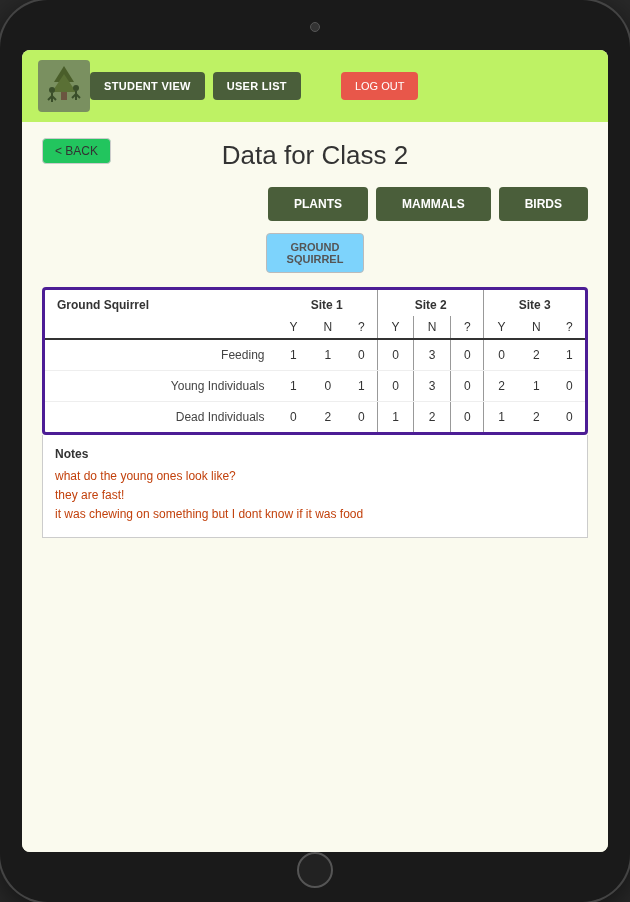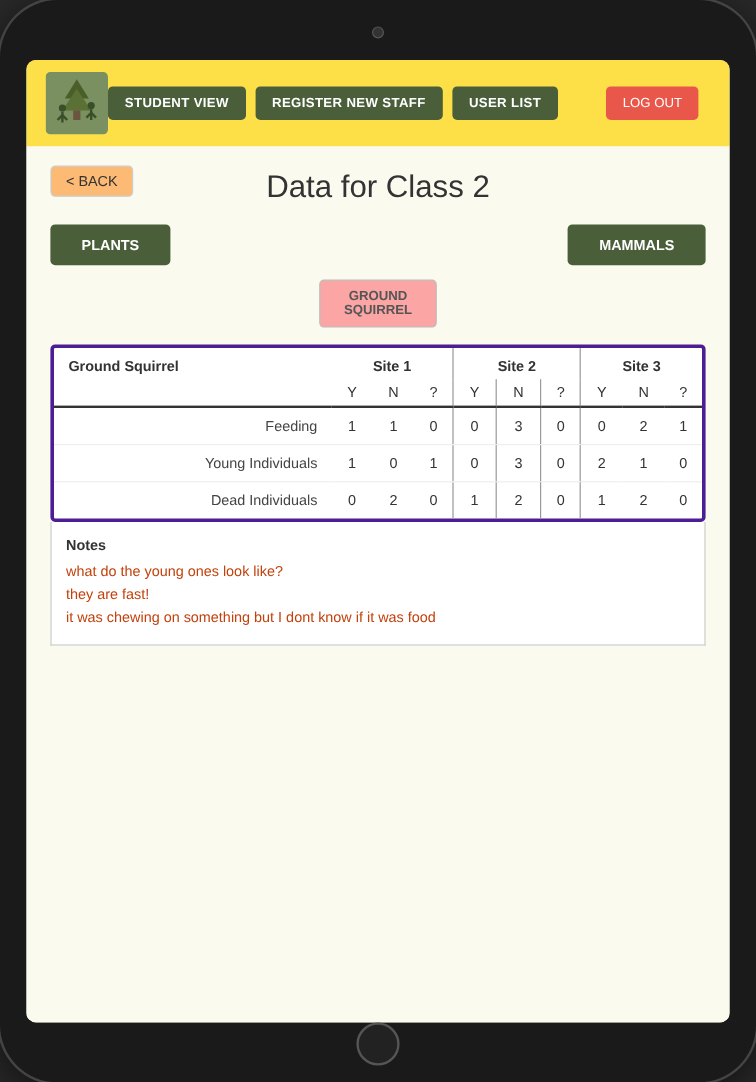--- a/index.html
+++ b/index.html
@@ -52,21 +52,21 @@
       height: 100%;
       background: #f5f5dc;
       border-radius: 8px;
       overflow: hidden;
       display: flex;
       flex-direction: column;
     }
 
     
     .header {
-      background: #fde047;
+      background: #bef264;
       padding: 10px 16px;
       display: flex;
       align-items: center;
       min-height: 68px;
     }
 
     .header-logo {
       width: 52px;
       height: 52px;
       flex-shrink: 0;
@@ -107,21 +107,21 @@
 
     
     .content {
       flex: 1;
       padding: 16px 20px;
       background: #fafaee;
       overflow-y: auto;
     }
 
     .back-btn {
-      background: #fdba74;
+      background: #22c55e;
       border: 1px solid #ccc;
       border-radius: 4px;
       padding: 5px 12px;
       font-size: 12px;
       cursor: pointer;
       display: inline-flex;
       align-items: center;
       gap: 4px;
       color: #333;
     }
@@ -130,21 +130,21 @@
       text-align: center;
       font-size: 26px;
       font-weight: normal;
       color: #333;
       margin-top: -24px;
       margin-bottom: 16px;
     }
 
     .category-buttons {
       display: flex;
-      justify-content: space-between;
+      justify-content: flex-end;
       gap: 8px;
       margin-bottom: 12px;
     }
 
     .cat-btn {
       background: #4a5e3a;
       color: #fff;
       border: none;
       border-radius: 4px;
       padding: 10px 26px;
@@ -154,21 +154,21 @@
       text-transform: uppercase;
     }
 
     .sub-btn-container {
       display: flex;
       justify-content: center;
       margin-bottom: 14px;
     }
 
     .sub-btn {
-      background: #fca5a5;
+      background: #7dd3fc;
       color: #555;
       border: 1px solid #bbb;
       border-radius: 4px;
       padding: 7px 20px;
       font-size: 11px;
       font-weight: bold;
       cursor: pointer;
       text-transform: uppercase;
     }
 
@@ -277,36 +277,36 @@
         <line x1="14" y1="36" x2="10" y2="40" stroke="#3a4e2a" stroke-width="2"></line>
         <line x1="14" y1="36" x2="18" y2="40" stroke="#3a4e2a" stroke-width="2"></line>
         <circle cx="38" cy="28" r="3" fill="#3a4e2a"></circle>
         <line x1="38" y1="31" x2="38" y2="40" stroke="#3a4e2a" stroke-width="2"></line>
         <line x1="38" y1="34" x2="34" y2="38" stroke="#3a4e2a" stroke-width="2"></line>
         <line x1="38" y1="34" x2="42" y2="38" stroke="#3a4e2a" stroke-width="2"></line>
       </svg>
 
       <div class="header-nav">
         <button class="nav-btn">STUDENT VIEW</button>
-        <button class="nav-btn">REGISTER NEW STAFF</button>
         <button class="nav-btn">USER LIST</button>
         <button class="nav-btn-logout">LOG OUT</button>
       </div>
     </div>
 
     <div class="content">
 
       <button class="back-btn">&lt; BACK</button>
 
       <h1 class="page-title">Data for Class 2</h1>
 
       
       <div class="category-buttons">
         <button class="cat-btn">PLANTS</button>
         <button class="cat-btn">MAMMALS</button>
+        <button class="cat-btn">BIRDS</button>
       </div>
 
       
       <div class="sub-btn-container">
         <button class="sub-btn">GROUND<br>SQUIRREL</button>
       </div>
 
       
       <div class="data-table-container">
         <table>

